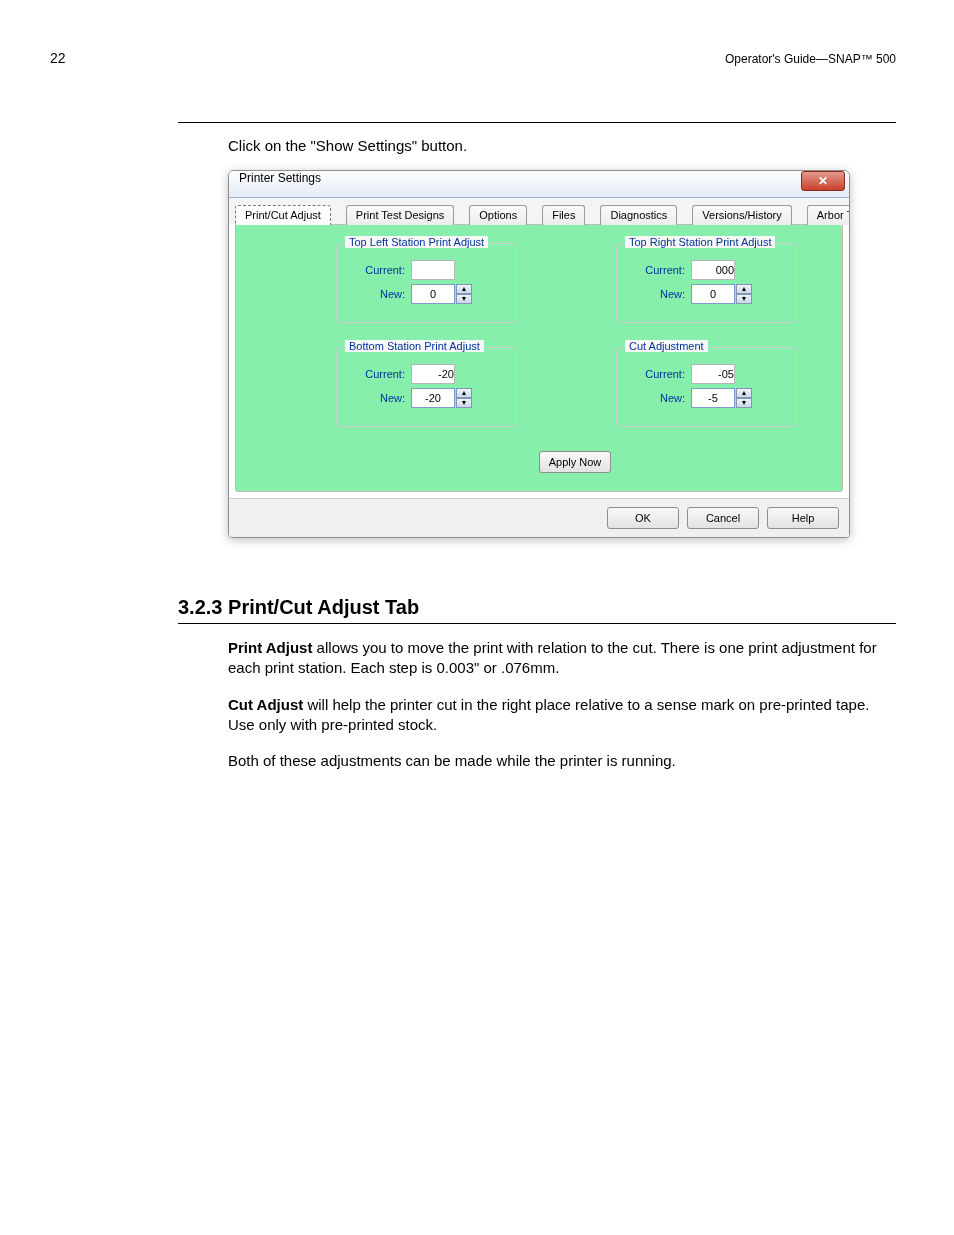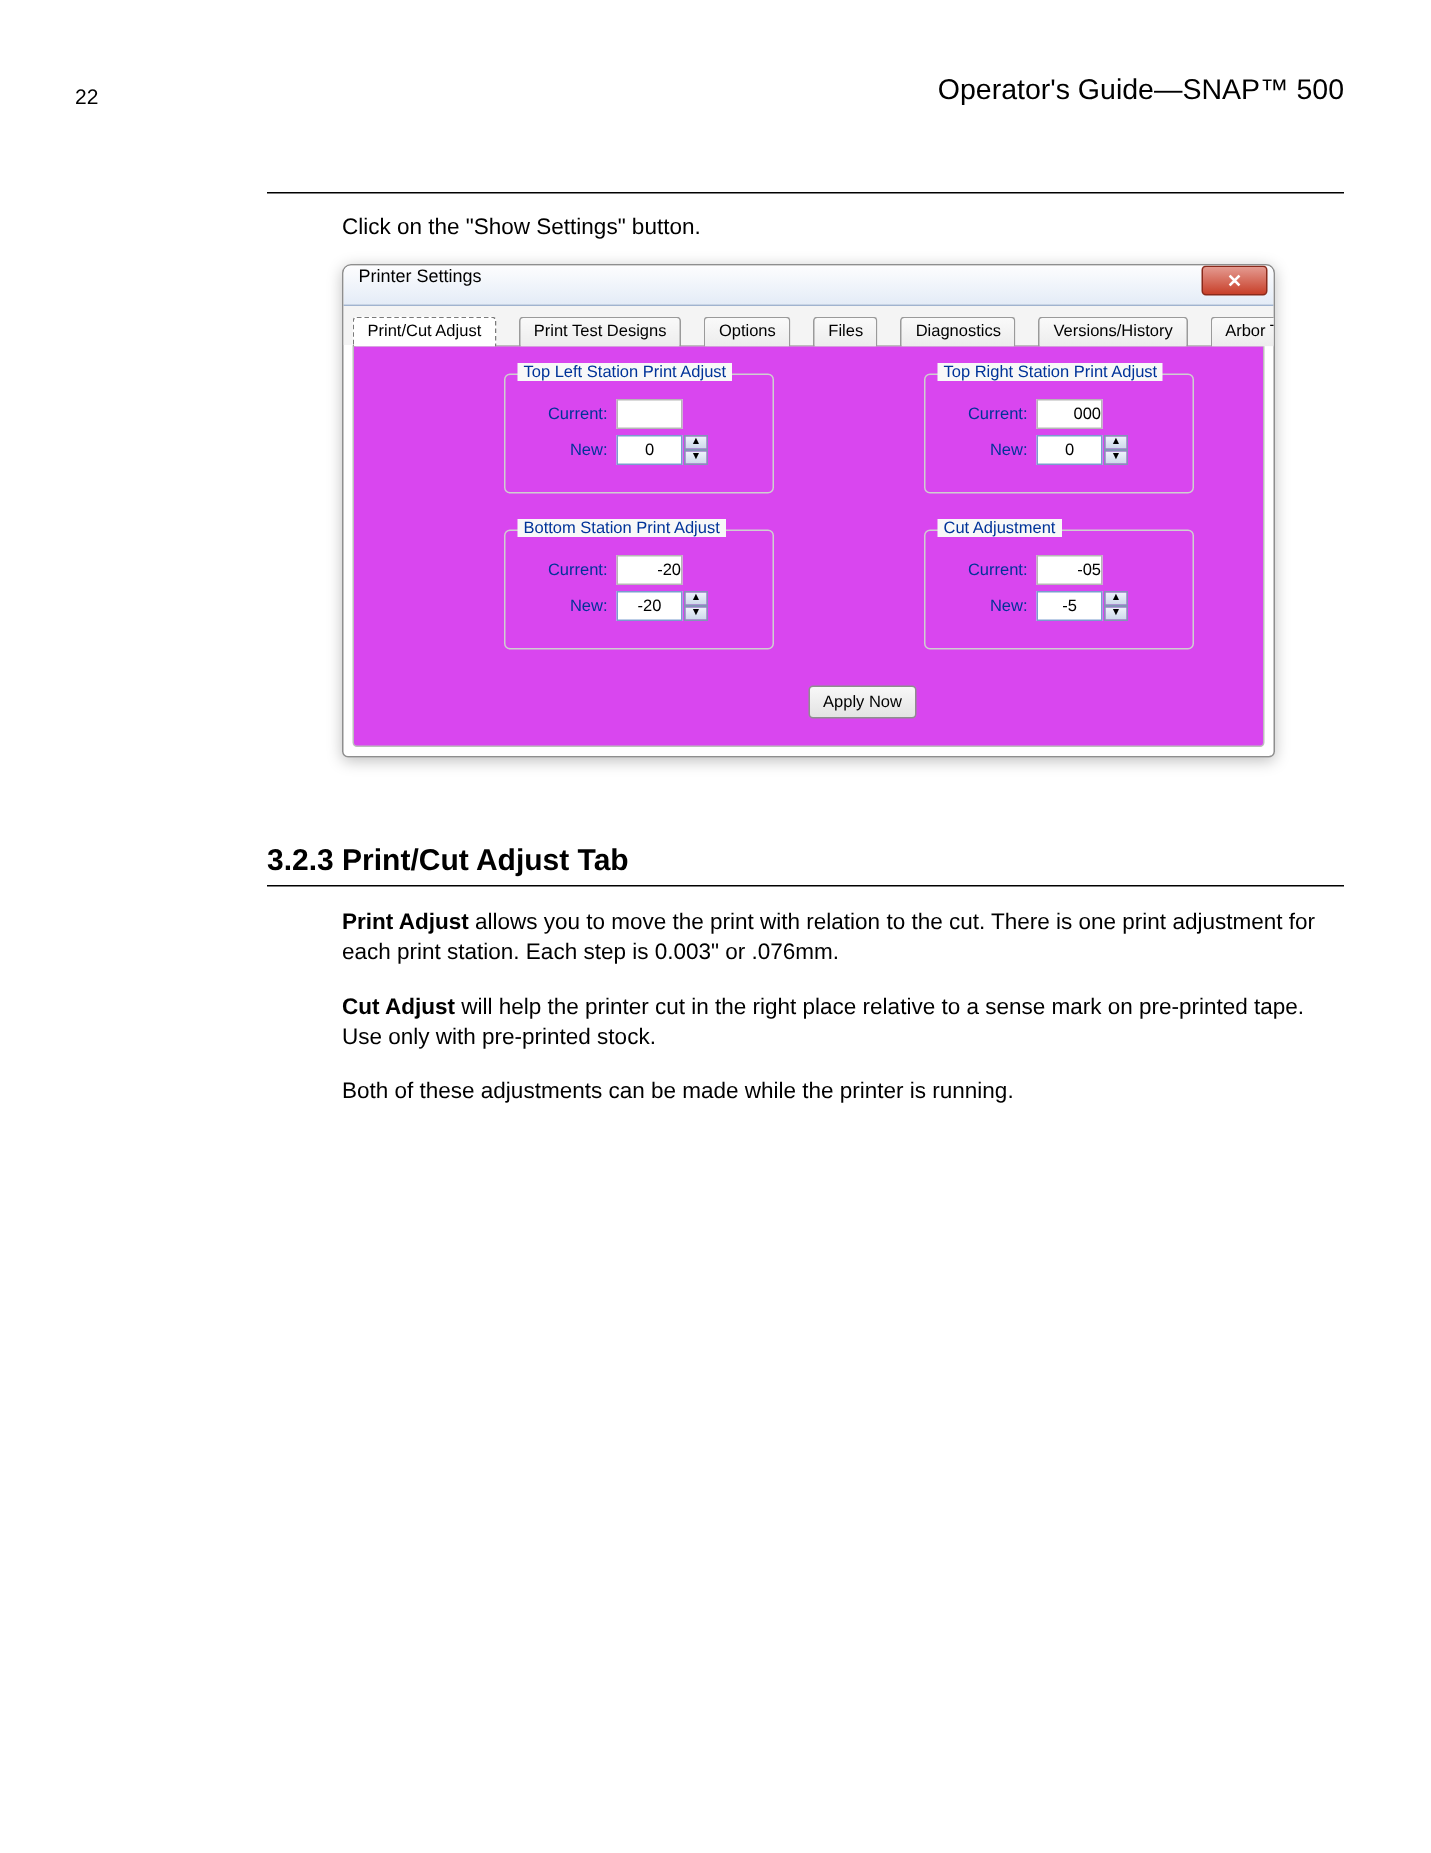--- a/index.html
+++ b/index.html
@@ -1,33 +1,33 @@
 <!DOCTYPE html>
 <html><head>
 <meta charset="utf-8">
 <style>
   html,body{margin:0;padding:0;font-family:Arial,Helvetica,sans-serif;background:#fff;color:#000}
   .page{width:954px;height:1235px;position:relative;box-sizing:border-box;padding:50px 58px 0 50px}
   .header-row{display:flex;justify-content:space-between;align-items:flex-end;font-size:14px;margin-bottom:56px}
   .page-num{font-weight:normal}
-  .header-right{font-size:19px}
+  .header-right{font-size:12px}
   .section{margin-left:128px;margin-right:0}
   .sec-title{font-size:20px;font-weight:bold;margin:0 0 4px}
   .rule{border:none;border-top:1px solid #000;margin:0 0 14px}
   .intro{margin:0 0 16px 50px;font-size:15px}
   .body-text{margin:0 0 16px 50px;font-size:15px;line-height:1.35}
   
   .dialog{margin-left:50px;width:620px;border:1px solid #8e8e8e;border-radius:6px 6px 4px 4px;box-shadow:0 2px 10px rgba(0,0,0,.25);overflow:hidden;font-family:"Segoe UI",Tahoma,sans-serif;font-size:11px;color:#000}
   .titlebar{height:26px;background:linear-gradient(#fdfdfe,#e4ecf7);border-bottom:1px solid #a0b3cf;display:flex;justify-content:space-between;padding:0 4px 0 10px}
   .titlebar-text{font-size:12px;color:#000}
   .close-btn{width:42px;height:18px;background:linear-gradient(#e49a90,#c8402a);border:1px solid #8a2a1b;border-radius:3px;color:#fff;display:flex;align-items:center;justify-content:center;font-weight:bold;font-size:12px;line-height:1;cursor:pointer}
   .tabs{display:flex;gap:16px;padding:6px 6px 0;background:#f4f4f4}
   .tab{padding:3px 9px 4px;border:1px solid #9a9a9a;border-bottom:none;background:linear-gradient(#fafafa,#ececec);border-radius:3px 3px 0 0;margin-right:-1px;font-size:11px;cursor:pointer;position:relative;top:1px;white-space:nowrap}
   .tab.active{background:#fff;border-bottom:1px solid #fff;z-index:1;border-style:dashed;border-color:#7a7a7a;border-width:1px 1px 0 1px}
-  .tab-body{background:#d946ef;border:1px solid #bdbdbd;margin:0 6px 6px;padding:18px 28px 18px 100px;border-radius:0 0 3px 3px}
+  .tab-body{background:#86efac;border:1px solid #bdbdbd;margin:0 6px 6px;padding:18px 28px 18px 100px;border-radius:0 0 3px 3px}
   .groups-row{display:flex;gap:100px;margin-bottom:24px}
   .groupbox{width:180px}
   .gb-frame{border:1px solid #cfcfcf;border-radius:4px;padding:12px 12px 14px;position:relative}
   .gb-legend{position:absolute;top:-8px;left:8px;background:#f8f8f8;padding:0 4px;color:#003399;font-size:11px}
   .row{display:flex;align-items:center;margin:4px 0}
   .lbl{width:56px;text-align:right;color:#003399;margin-right:6px}
   .val-box{width:42px;height:18px;border:1px solid #b6b6b6;background:#fff;text-align:right;font-size:11px;line-height:18px;display:inline-block}
   .spin{width:42px;height:18px;border:1px solid #7a9ccf;background:#fff;text-align:center;font-size:11px;line-height:18px;display:inline-block}
   .spin-btns{display:inline-flex;flex-direction:column;margin-left:1px}
   .spin-btns span{width:14px;height:8px;border:1px solid #8294b7;background:linear-gradient(#eef3fb,#cdd9ea);font-size:7px;line-height:7px;text-align:center;cursor:pointer}
@@ -144,20 +144,25 @@
               </div>
             </div>
           </div>
         </div>
 
         <div class="apply-row">
           <button class="win-btn">Apply Now</button>
         </div>
       </div>
 
+      <div class="btn-row">
+        <button class="win-btn">OK</button>
+        <button class="win-btn">Cancel</button>
+        <button class="win-btn">Help</button>
+      </div>
     </div>
   </div>
 
   <div class="spacer-lg"></div>
 
   <div class="section">
     <h2 class="sec-title">3.2.3 Print/Cut Adjust Tab</h2>
     <hr class="rule">
     <p class="body-text">
       <strong>Print Adjust</strong><span> allows you to move the print with relation to the cut.  There is one print adjustment for each print station. Each step is 0.003" or .076mm.</span>

